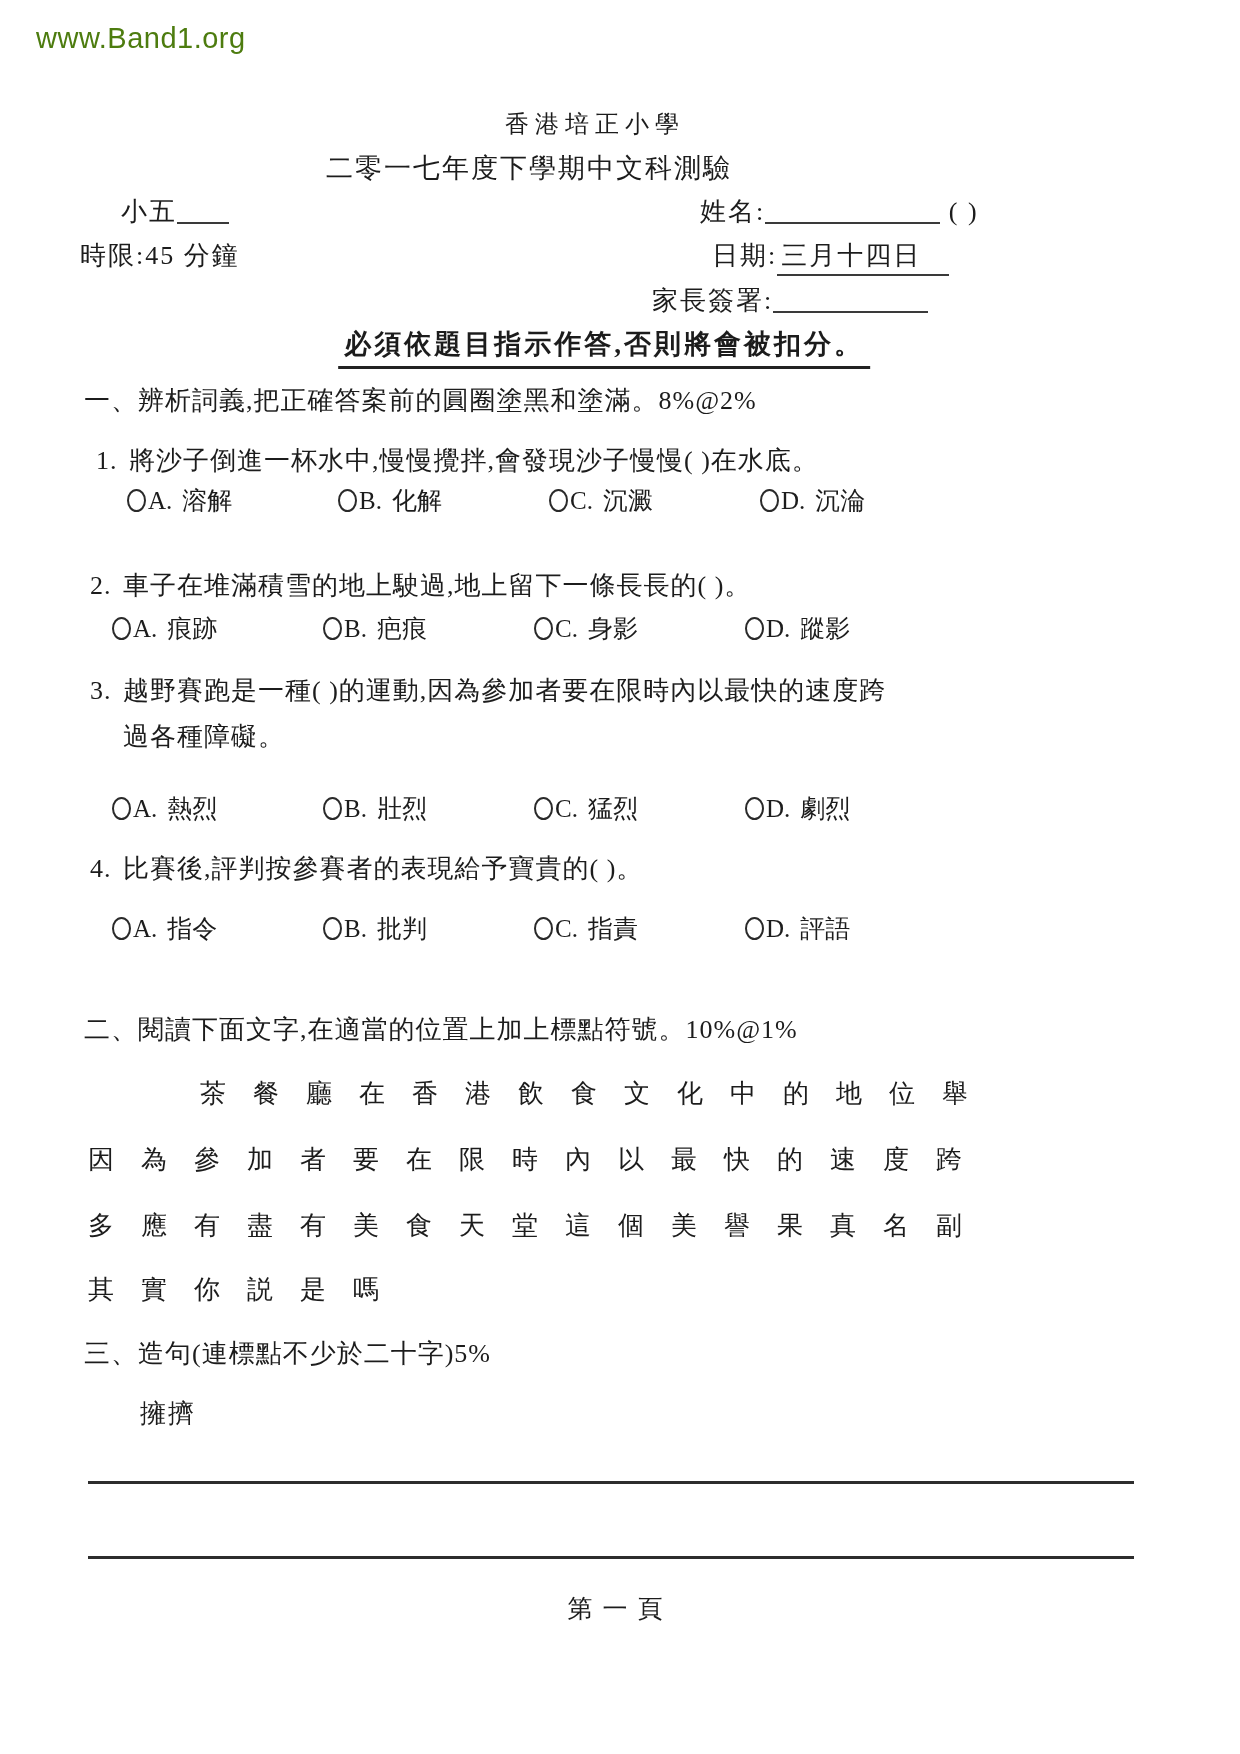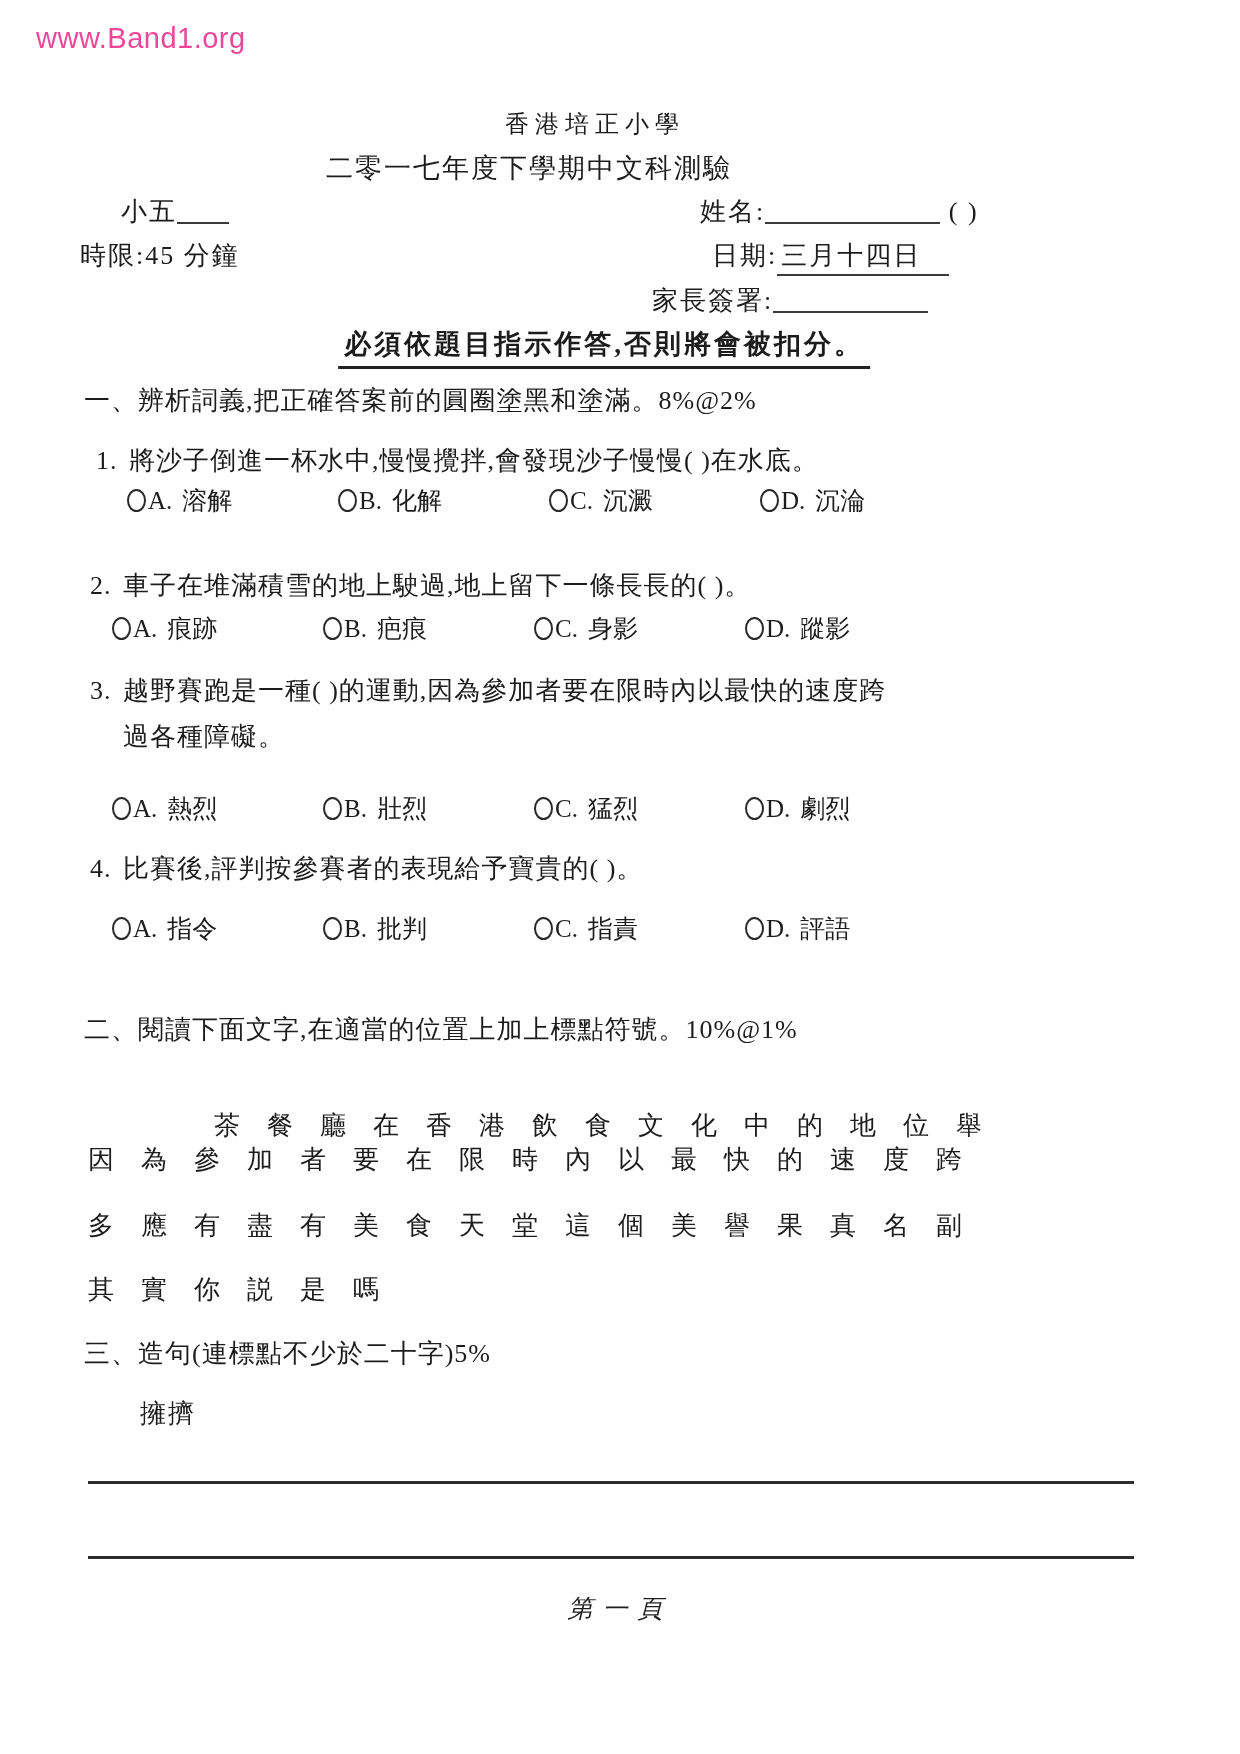--- a/index.html
+++ b/index.html
@@ -9,21 +9,21 @@
     height:1754px;
     background:#ffffff;
     font-family:"Liberation Serif", serif;
     color:#1c1c1c;
     overflow:hidden;
   }
   .abs{position:absolute;}
   .wm{
     font-family:"Liberation Sans", sans-serif;
     font-size:29px;
-    color:#ec4899;
+    color:#4d7c0f;
     letter-spacing:0.5px;
   }
   .h-school{font-size:24px;letter-spacing:6px;}
   .h-exam{font-size:27px;letter-spacing:2px;}
   .h-row{font-size:26px;letter-spacing:2px;white-space:nowrap;}
   .u{
     display:inline-block;
     border-bottom:2px solid #3a3a3a;
     height:1.05em;
     vertical-align:-4px;
@@ -164,26 +164,26 @@
   </div>
   <div class="abs options" style="left:112px;top:912px;">
     <span class="opt"><span class="bubble"></span><span class="opt-label">A.</span><span class="opt-text">指令</span></span>
     <span class="opt"><span class="bubble"></span><span class="opt-label">B.</span><span class="opt-text">批判</span></span>
     <span class="opt"><span class="bubble"></span><span class="opt-label">C.</span><span class="opt-text">指責</span></span>
     <span class="opt"><span class="bubble"></span><span class="opt-label">D.</span><span class="opt-text">評語</span></span>
   </div>
 
   <div class="abs sec-title" style="left:84px;top:1012px;">二、閱讀下面文字,在適當的位置上加上標點符號。10%@1%</div>
 
-  <div class="abs spaced" style="left:214px;top:1076px;margin-top:32px;">茶餐廳在香港飲食文化中的地位舉</div>
+  <div class="abs spaced" style="left:200px;top:1076px;">茶餐廳在香港飲食文化中的地位舉</div>
   <div class="abs spaced" style="left:88px;top:1142px;">因為參加者要在限時內以最快的速度跨</div>
   <div class="abs spaced" style="left:88px;top:1208px;">多應有盡有美食天堂這個美譽果真名副</div>
   <div class="abs spaced" style="left:88px;top:1272px;">其實你説是嗎</div>
 
   <div class="abs sec-title" style="left:84px;top:1336px;">三、造句(連標點不少於二十字)5%</div>
   <div class="abs vocab" style="left:140px;top:1396px;">擁擠</div>
 
   <div class="abs wline" style="left:88px;top:1481px;"></div>
   <div class="abs wline" style="left:88px;top:1556px;"></div>
 
-  <div class="abs footer" style="left:50%;top:1592px;transform:translateX(-50%);font-style:italic;">第一頁</div>
+  <div class="abs footer" style="left:50%;top:1592px;transform:translateX(-50%);">第一頁</div>
 
 </div>
 
 </body></html>

